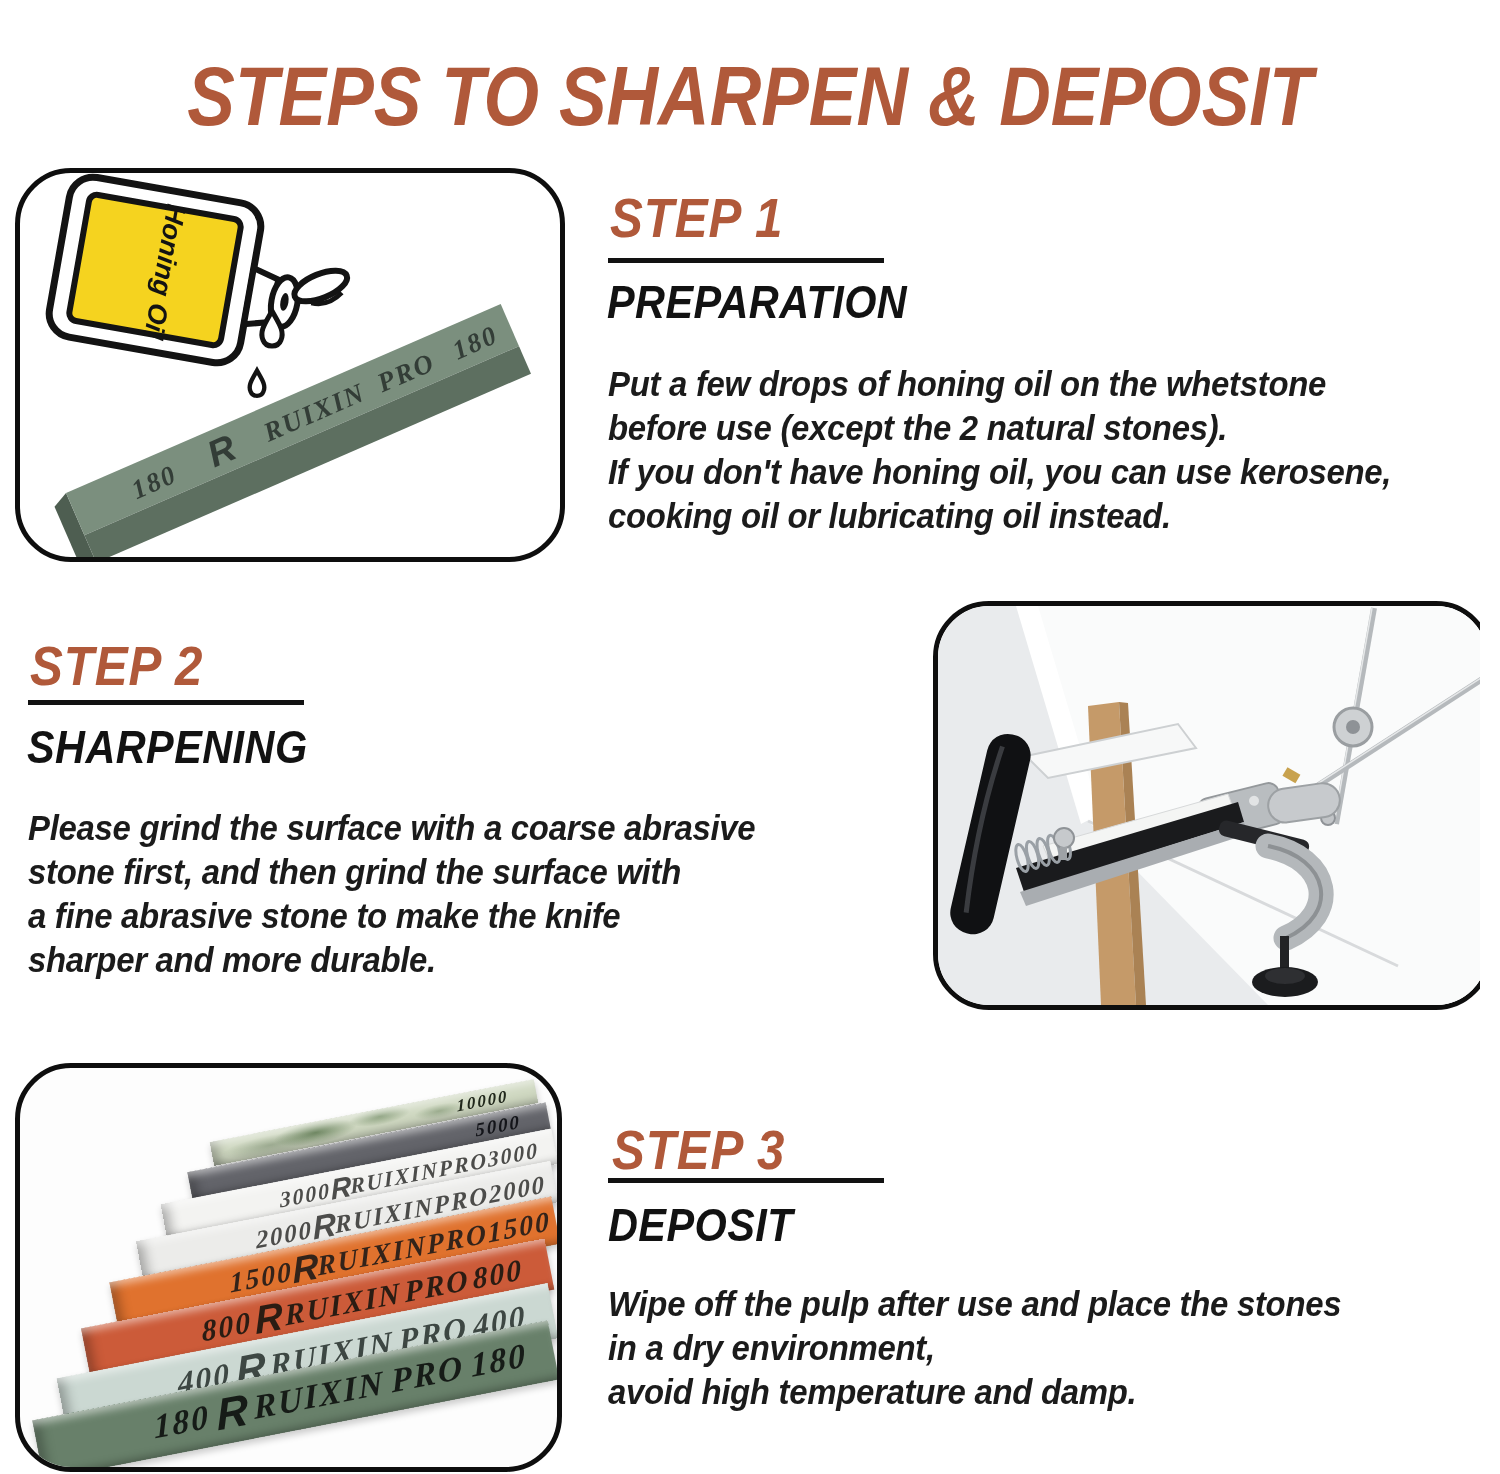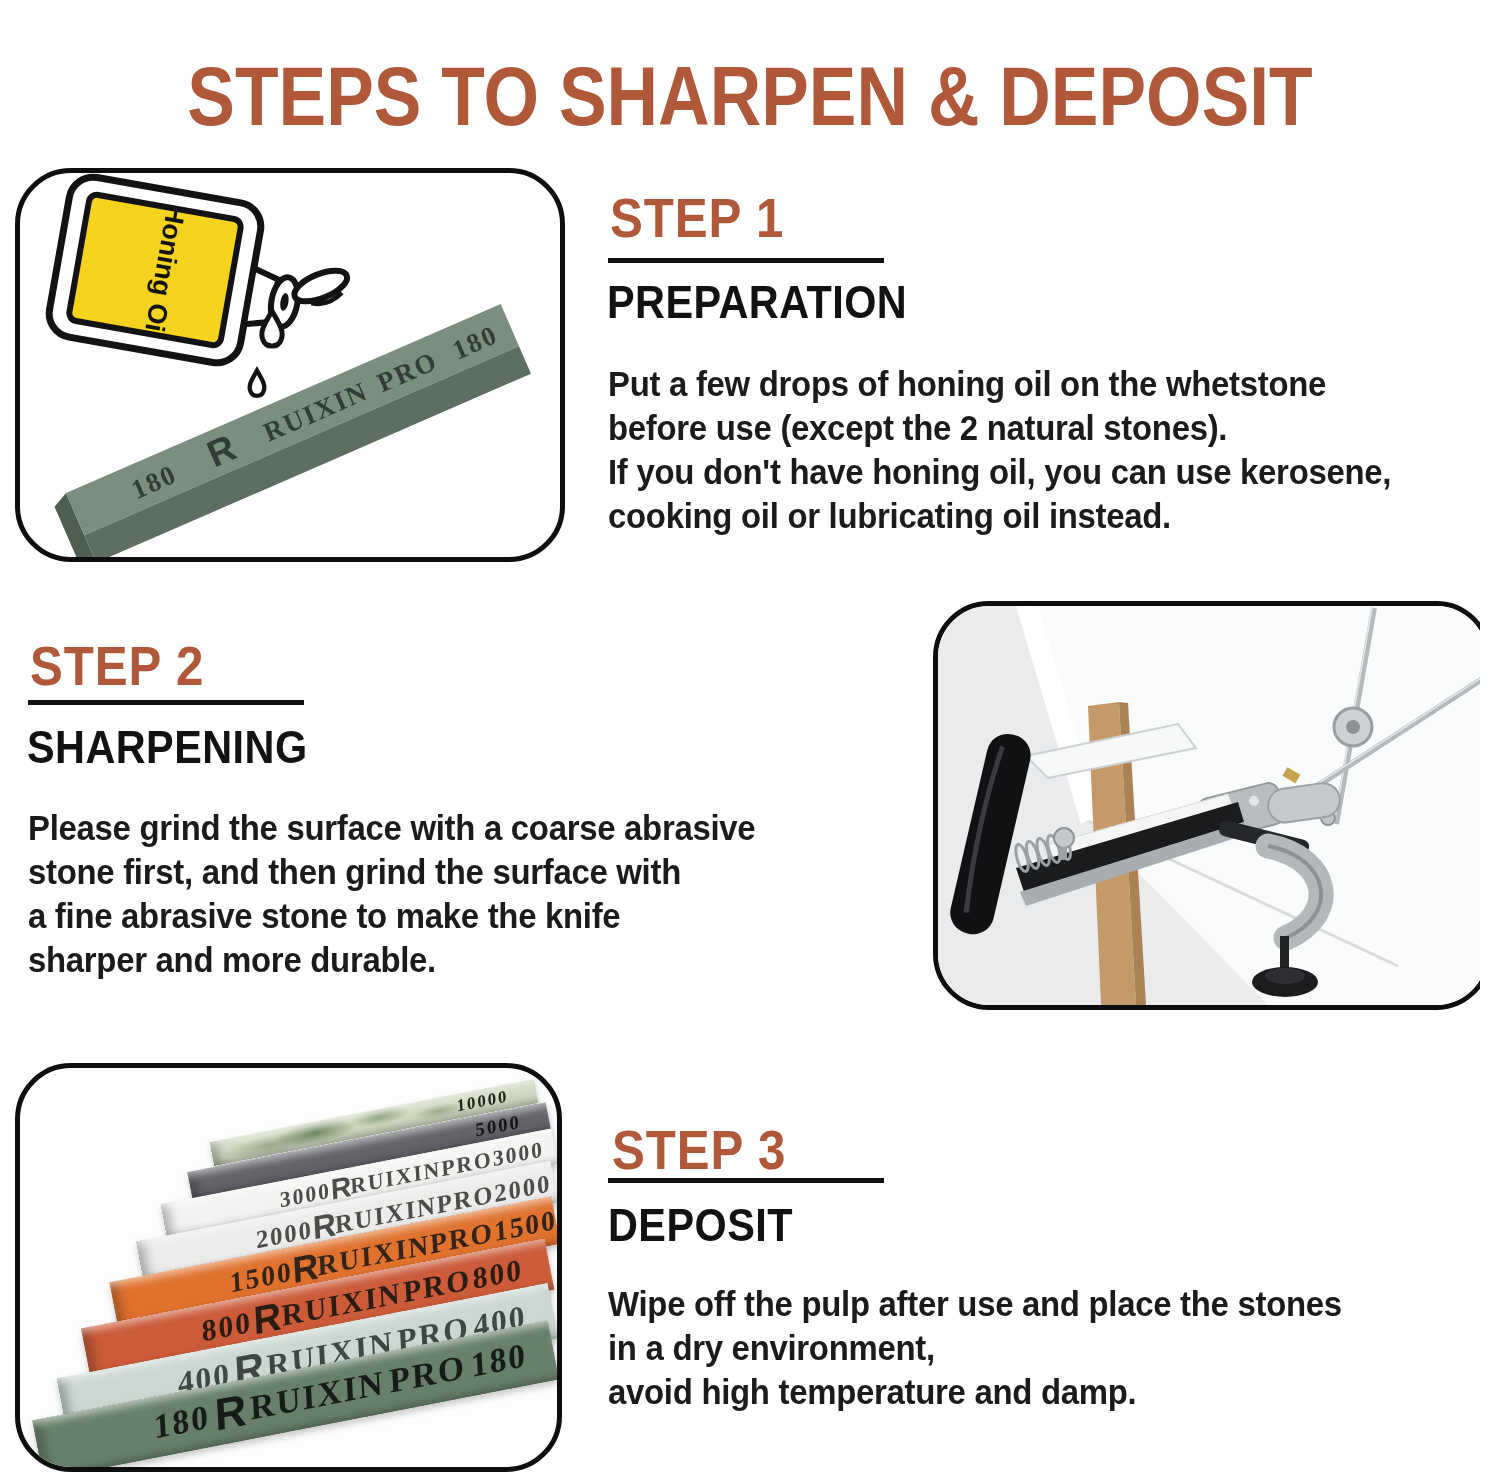--- a/index.html
+++ b/index.html
@@ -1,18 +1,18 @@
 <!DOCTYPE html>
 <html><head>
 <meta charset="utf-8">
 <style>
   html,body{margin:0;padding:0;background:#ffffff;}
   .canvas{
     position:relative; width:1480px; height:1474px; background:#fff;
-    font-family:"Liberation Sans", sans-serif; overflow:hidden;
+    font-family:"Liberation Sans", sans-serif; overflow:hidden;font-style:italic;
   }
   
   .page-title{
     position:absolute; top:0; left:0; width:1500px; text-align:center;
     font-size:84px; font-weight:700; line-height:80px; letter-spacing:0px;
     transform:scaleX(.85); transform-origin:center top; white-space:nowrap;
   }
   .step-label{
     position:absolute; font-size:56px; font-weight:700; line-height:56px;
     transform:scaleX(.88); transform-origin:left top; white-space:nowrap; letter-spacing:1px;

